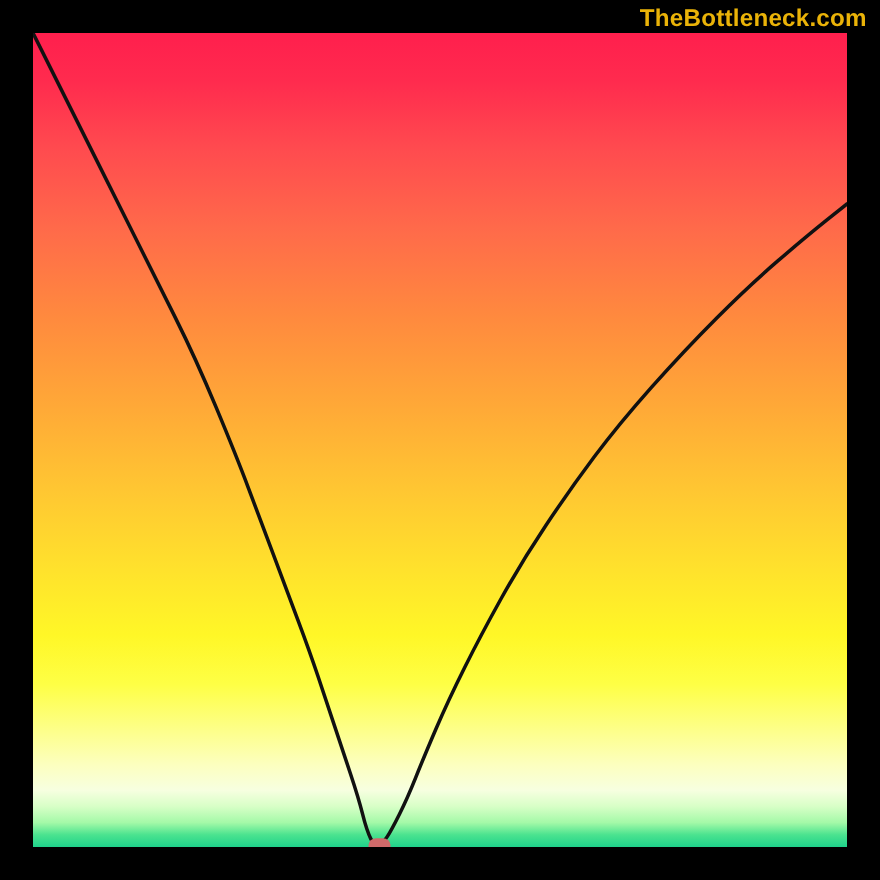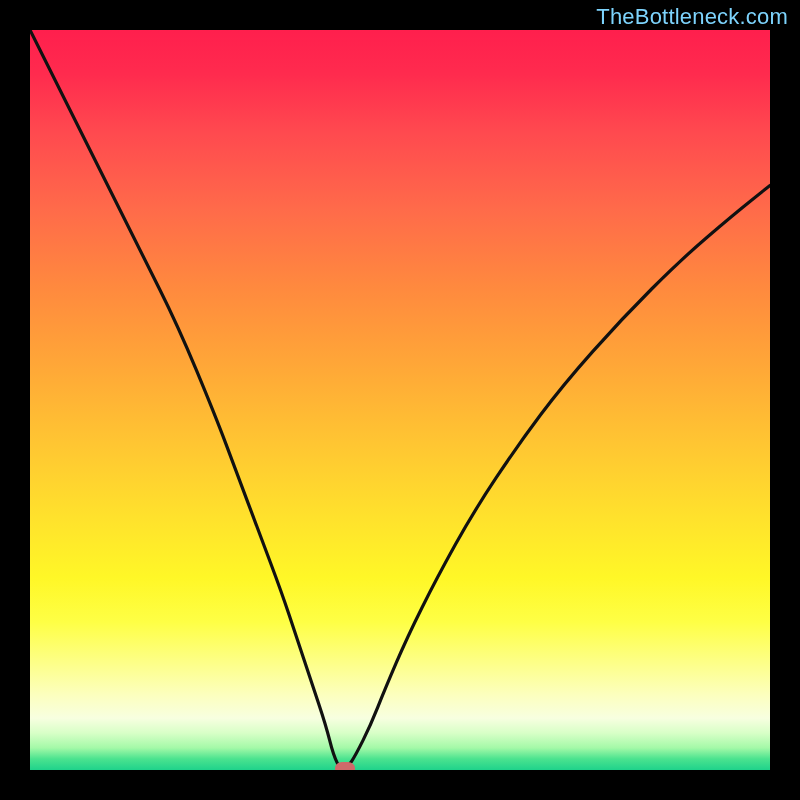--- a/index.html
+++ b/index.html
@@ -14,23 +14,23 @@
   .frame {
     position: relative;
     width: 800px;
     height: 800px;
     background: #000;
   }
   .watermark {
     position: absolute;
     top: 4px;
     right: 12px;
-    color: #7dd3fc;
+    color: #eab308;
     font-size: 22px;
-    font-weight: 400;
+    font-weight: 700;
     letter-spacing: 0.2px;
     z-index: 5;
   }
   .plot-area {
     position: absolute;
     left: 30px;
     top: 30px;
     width: 740px;
     height: 740px;
     overflow: hidden;

